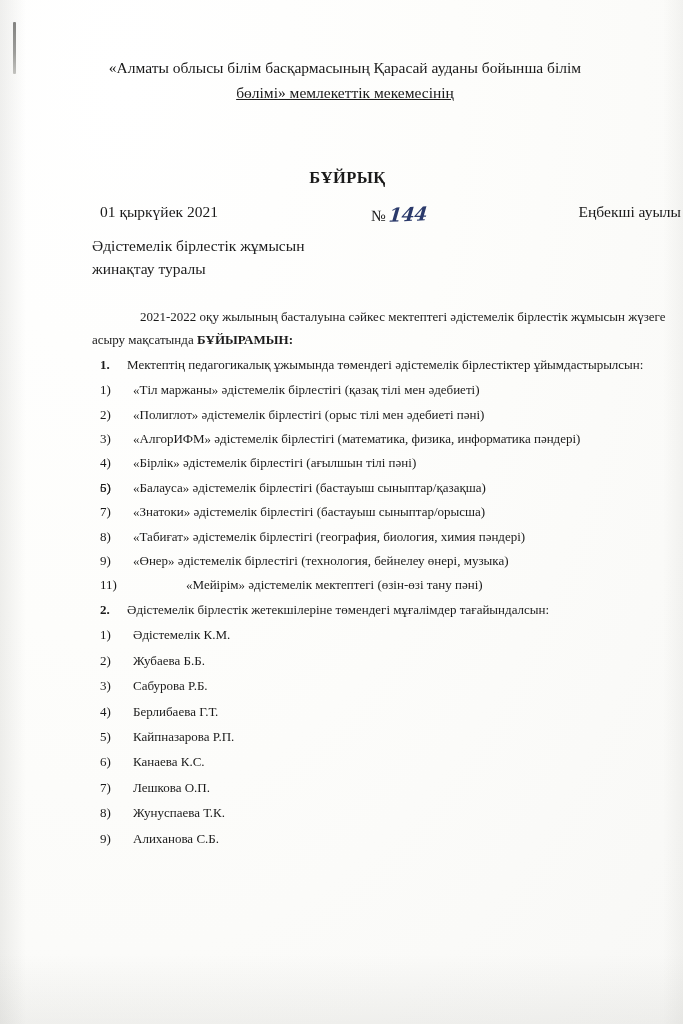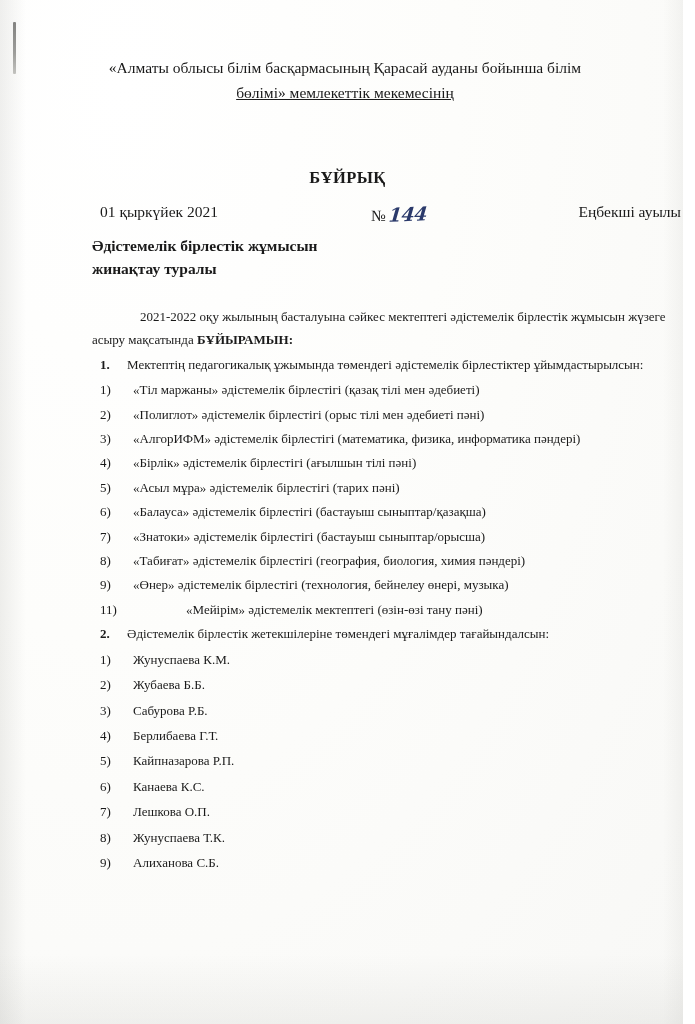--- a/index.html
+++ b/index.html
@@ -117,21 +117,21 @@
     position: absolute;
     right: 22px;
     top: 0;
   }
 
   .subject {
     position: absolute;
     left: 92px;
     top: 234px;
     font-size: 15.5px;
-    font-weight: bold;
+    font-weight: normal;
     line-height: 23px;
     width: 330px;
   }
 
   .body {
     position: absolute;
     left: 92px;
     top: 305px;
     width: 578px;
     font-size: 13px;
@@ -253,21 +253,20 @@
           <div class="lvl2-item">
             <span class="marker">3)</span>
             <span class="cont">«АлгорИФМ» әдістемелік бірлестігі (математика, физика, информатика пәндері)</span>
           </div>
           <div class="lvl2-item">
             <span class="marker">4)</span>
             <span class="cont">«Бірлік» әдістемелік бірлестігі (ағылшын тілі пәні)</span>
           </div>
           <div class="lvl2-item">
             <span class="marker">5)</span>
-            <span class="cont">«Асыл мұра» әдістемелік бірлестігі (тарих пәні)</span>
           </div>
           <div class="lvl2-item">
             <span class="marker">6)</span>
             <span class="cont">«Балауса» әдістемелік бірлестігі (бастауыш сыныптар/қазақша)</span>
           </div>
           <div class="lvl2-item">
             <span class="marker">7)</span>
             <span class="cont">«Знатоки» әдістемелік бірлестігі (бастауыш сыныптар/орысша)</span>
           </div>
           <div class="lvl2-item">
@@ -284,21 +283,21 @@
           </div>
         </div>
       </div>
 
       <div class="lvl1-item">
         <span class="marker">2.</span>
         <span>Әдістемелік бірлестік жетекшілеріне төмендегі мұғалімдер тағайындалсын:</span>
         <div class="lvl2 names-list">
           <div class="lvl2-item">
             <span class="marker">1)</span>
-            <span class="cont">Жунуспаева К.М.</span>
+            <span class="cont">Әдістемелік К.М.</span>
           </div>
           <div class="lvl2-item">
             <span class="marker">2)</span>
             <span class="cont">Жубаева Б.Б.</span>
           </div>
           <div class="lvl2-item">
             <span class="marker">3)</span>
             <span class="cont">Сабурова Р.Б.</span>
           </div>
           <div class="lvl2-item">

